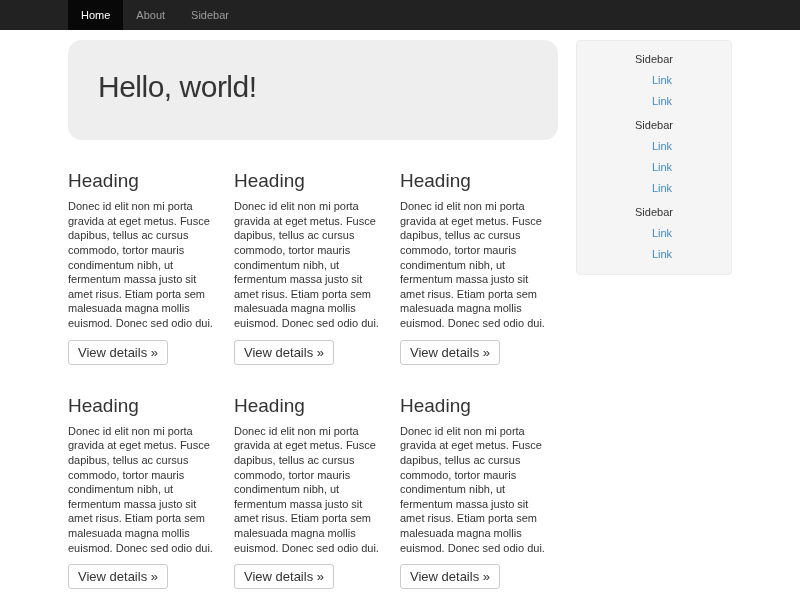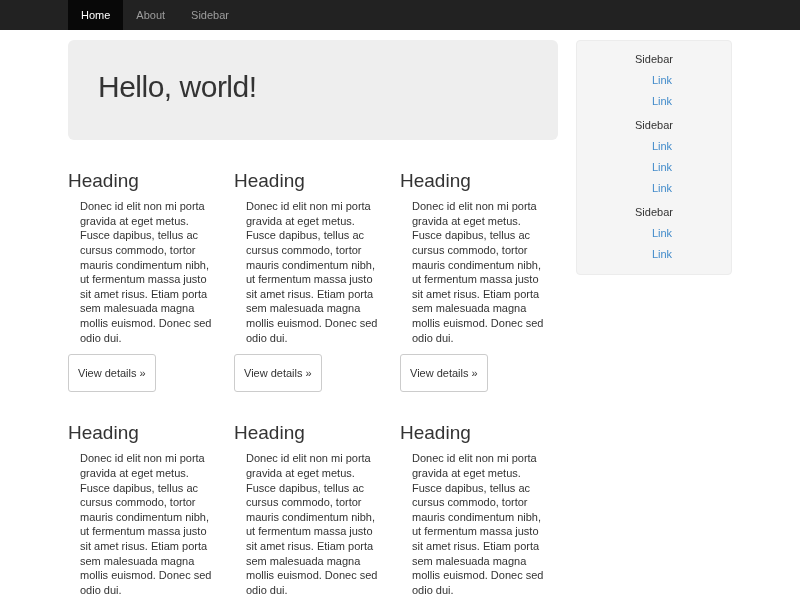--- a/index.html
+++ b/index.html
@@ -53,21 +53,21 @@
     background: var(--sidebar-bg, #f5f5f5);
     border: 1px solid #ececec;
     border-radius: 4px;
     padding: 12px 12px 14px 12px;
     text-align: center;
   }
 
   
   .jumbotron {
     background: var(--jumbotron-bg, #eeeeee);
-    border-radius: 6px;
+    border-radius: 14px;
     padding: 22px 30px 24px 30px;
   }
   .jumbotron h1 {
     font-size: 30px;
     font-weight: 400;
     margin: 8px 0 12px 0;
     color: #333;
     letter-spacing: -0.5px;
   }
   .jumbotron p {
@@ -85,31 +85,31 @@
   .card h2 {
     font-size: 19px;
     font-weight: 400;
     margin: 20px 0 7px 0;
     color: #333;
   }
   .card p {
     font-size: 11px;
     line-height: 1.33;
     color: #333;
-    margin: 0 0 9px 12px;
+    margin: 0 0 9px 0;
   }
   .btn {
     display: inline-block;
     font-family: "Liberation Sans", sans-serif;
-    font-size: 11px;
+    font-size: 13px;
     color: #333;
     background: #ffffff;
     border: 1px solid #cccccc;
     border-radius: 3px;
-    padding: 12px 9px;
+    padding: 4px 9px;
     cursor: pointer;
   }
 
   
   .sidebar-group { margin-top: 12px; }
   .sidebar-group:first-child { margin-top: 0; }
   .sidebar-title { font-size: 11px; color: #333; }
   .sidebar-link {
     display: block;
     font-size: 11px;

